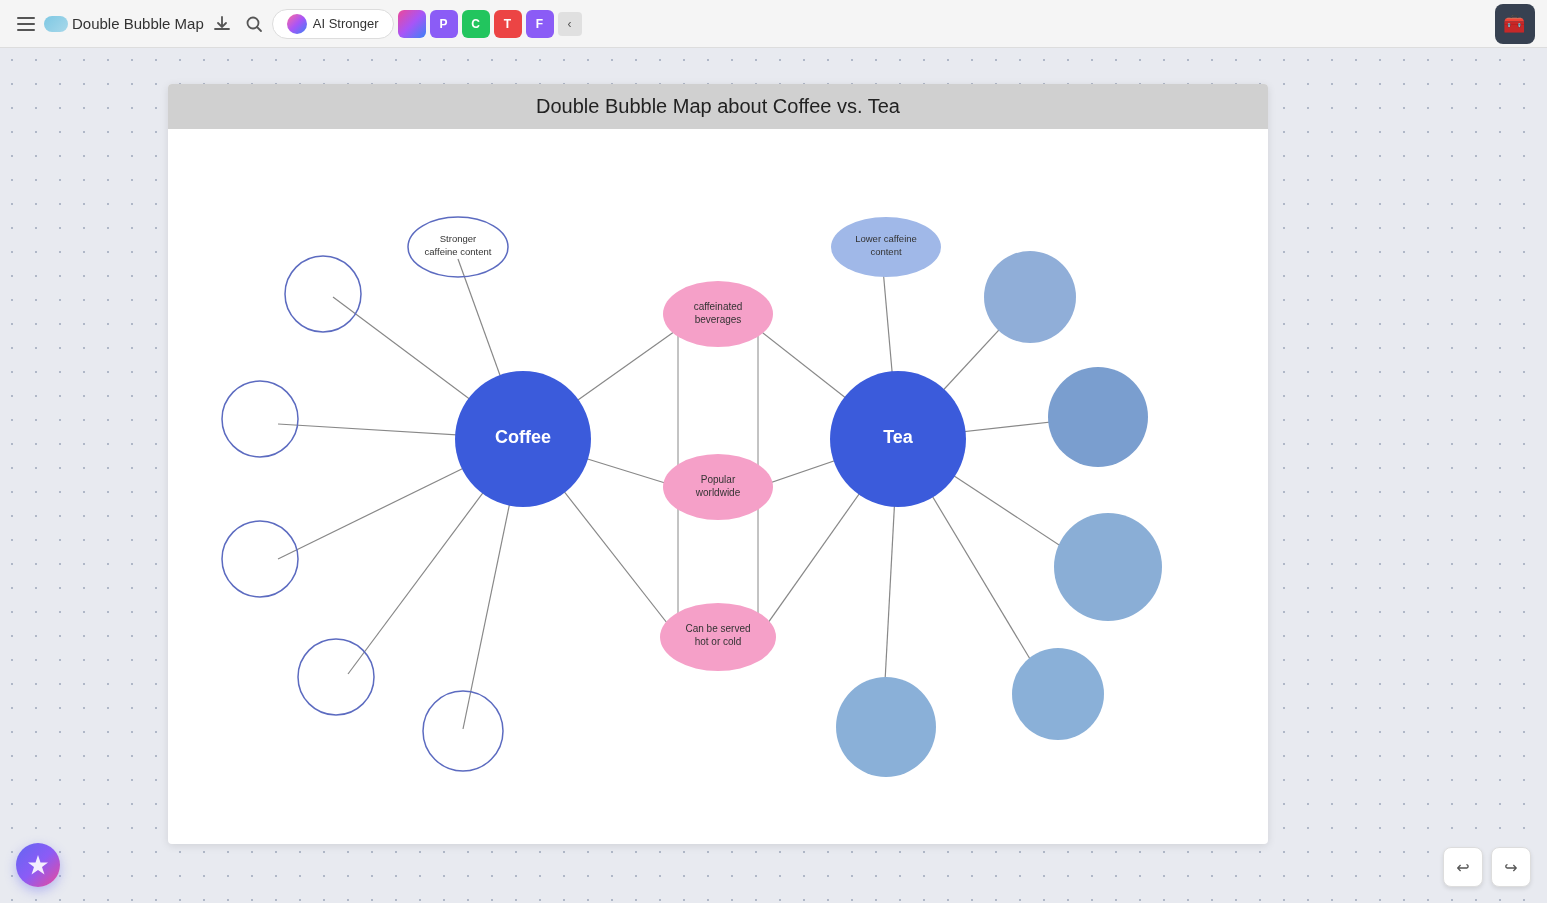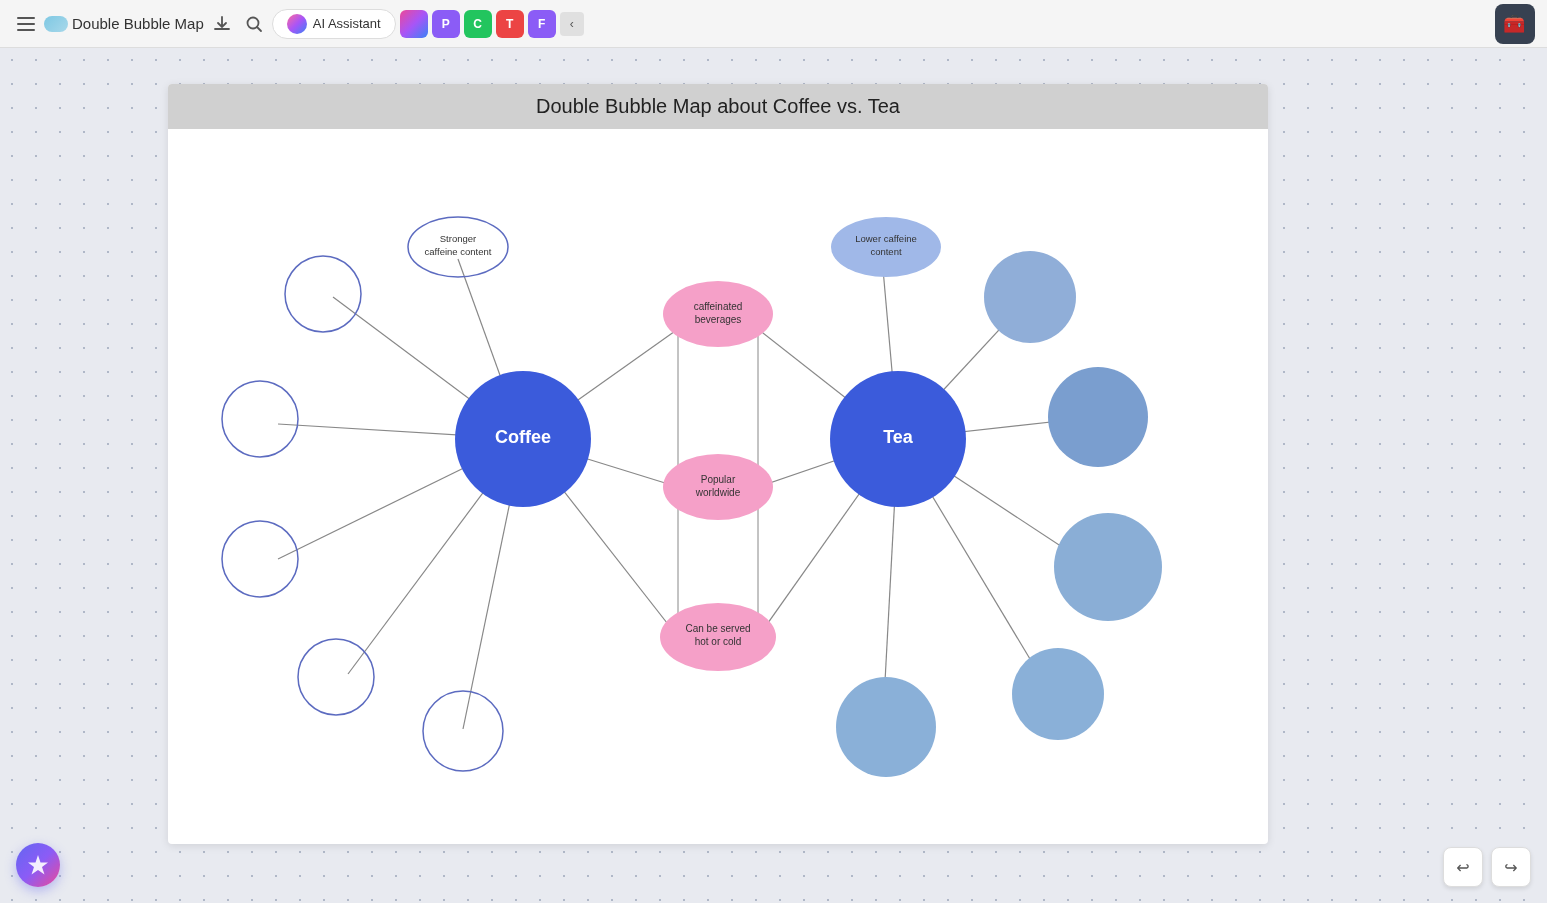--- a/index.html
+++ b/index.html
@@ -218,21 +218,21 @@
 
     <div class="toolbar-icon">
       <svg width="18" height="18" viewBox="0 0 18 18" fill="none">
         <circle cx="8" cy="8" r="5.5" stroke="#555" stroke-width="1.8"></circle>
         <path d="M12 12l4 4" stroke="#555" stroke-width="1.8" stroke-linecap="round"></path>
       </svg>
     </div>
 
     <div class="ai-assistant-btn">
       <div class="ai-icon"></div>
-      <span>AI Assistant</span>
+      <span>AI Stronger</span>
     </div>
 
     <div class="toolbar-avatars">
 
       <div class="avatar-icon" style="background: linear-gradient(135deg, #ec4899, #a855f7, #3b82f6); border-radius: 6px;"></div>
       <div class="avatar-icon avatar-p">P</div>
       <div class="avatar-icon avatar-c">C</div>
       <div class="avatar-icon avatar-t" style="background: #ec4444; display:flex; align-items:center; justify-content:center; color:white; font-size:12px; font-weight:bold; border-radius:6px;">T</div>
       <div class="avatar-icon avatar-f">F</div>
     </div>

